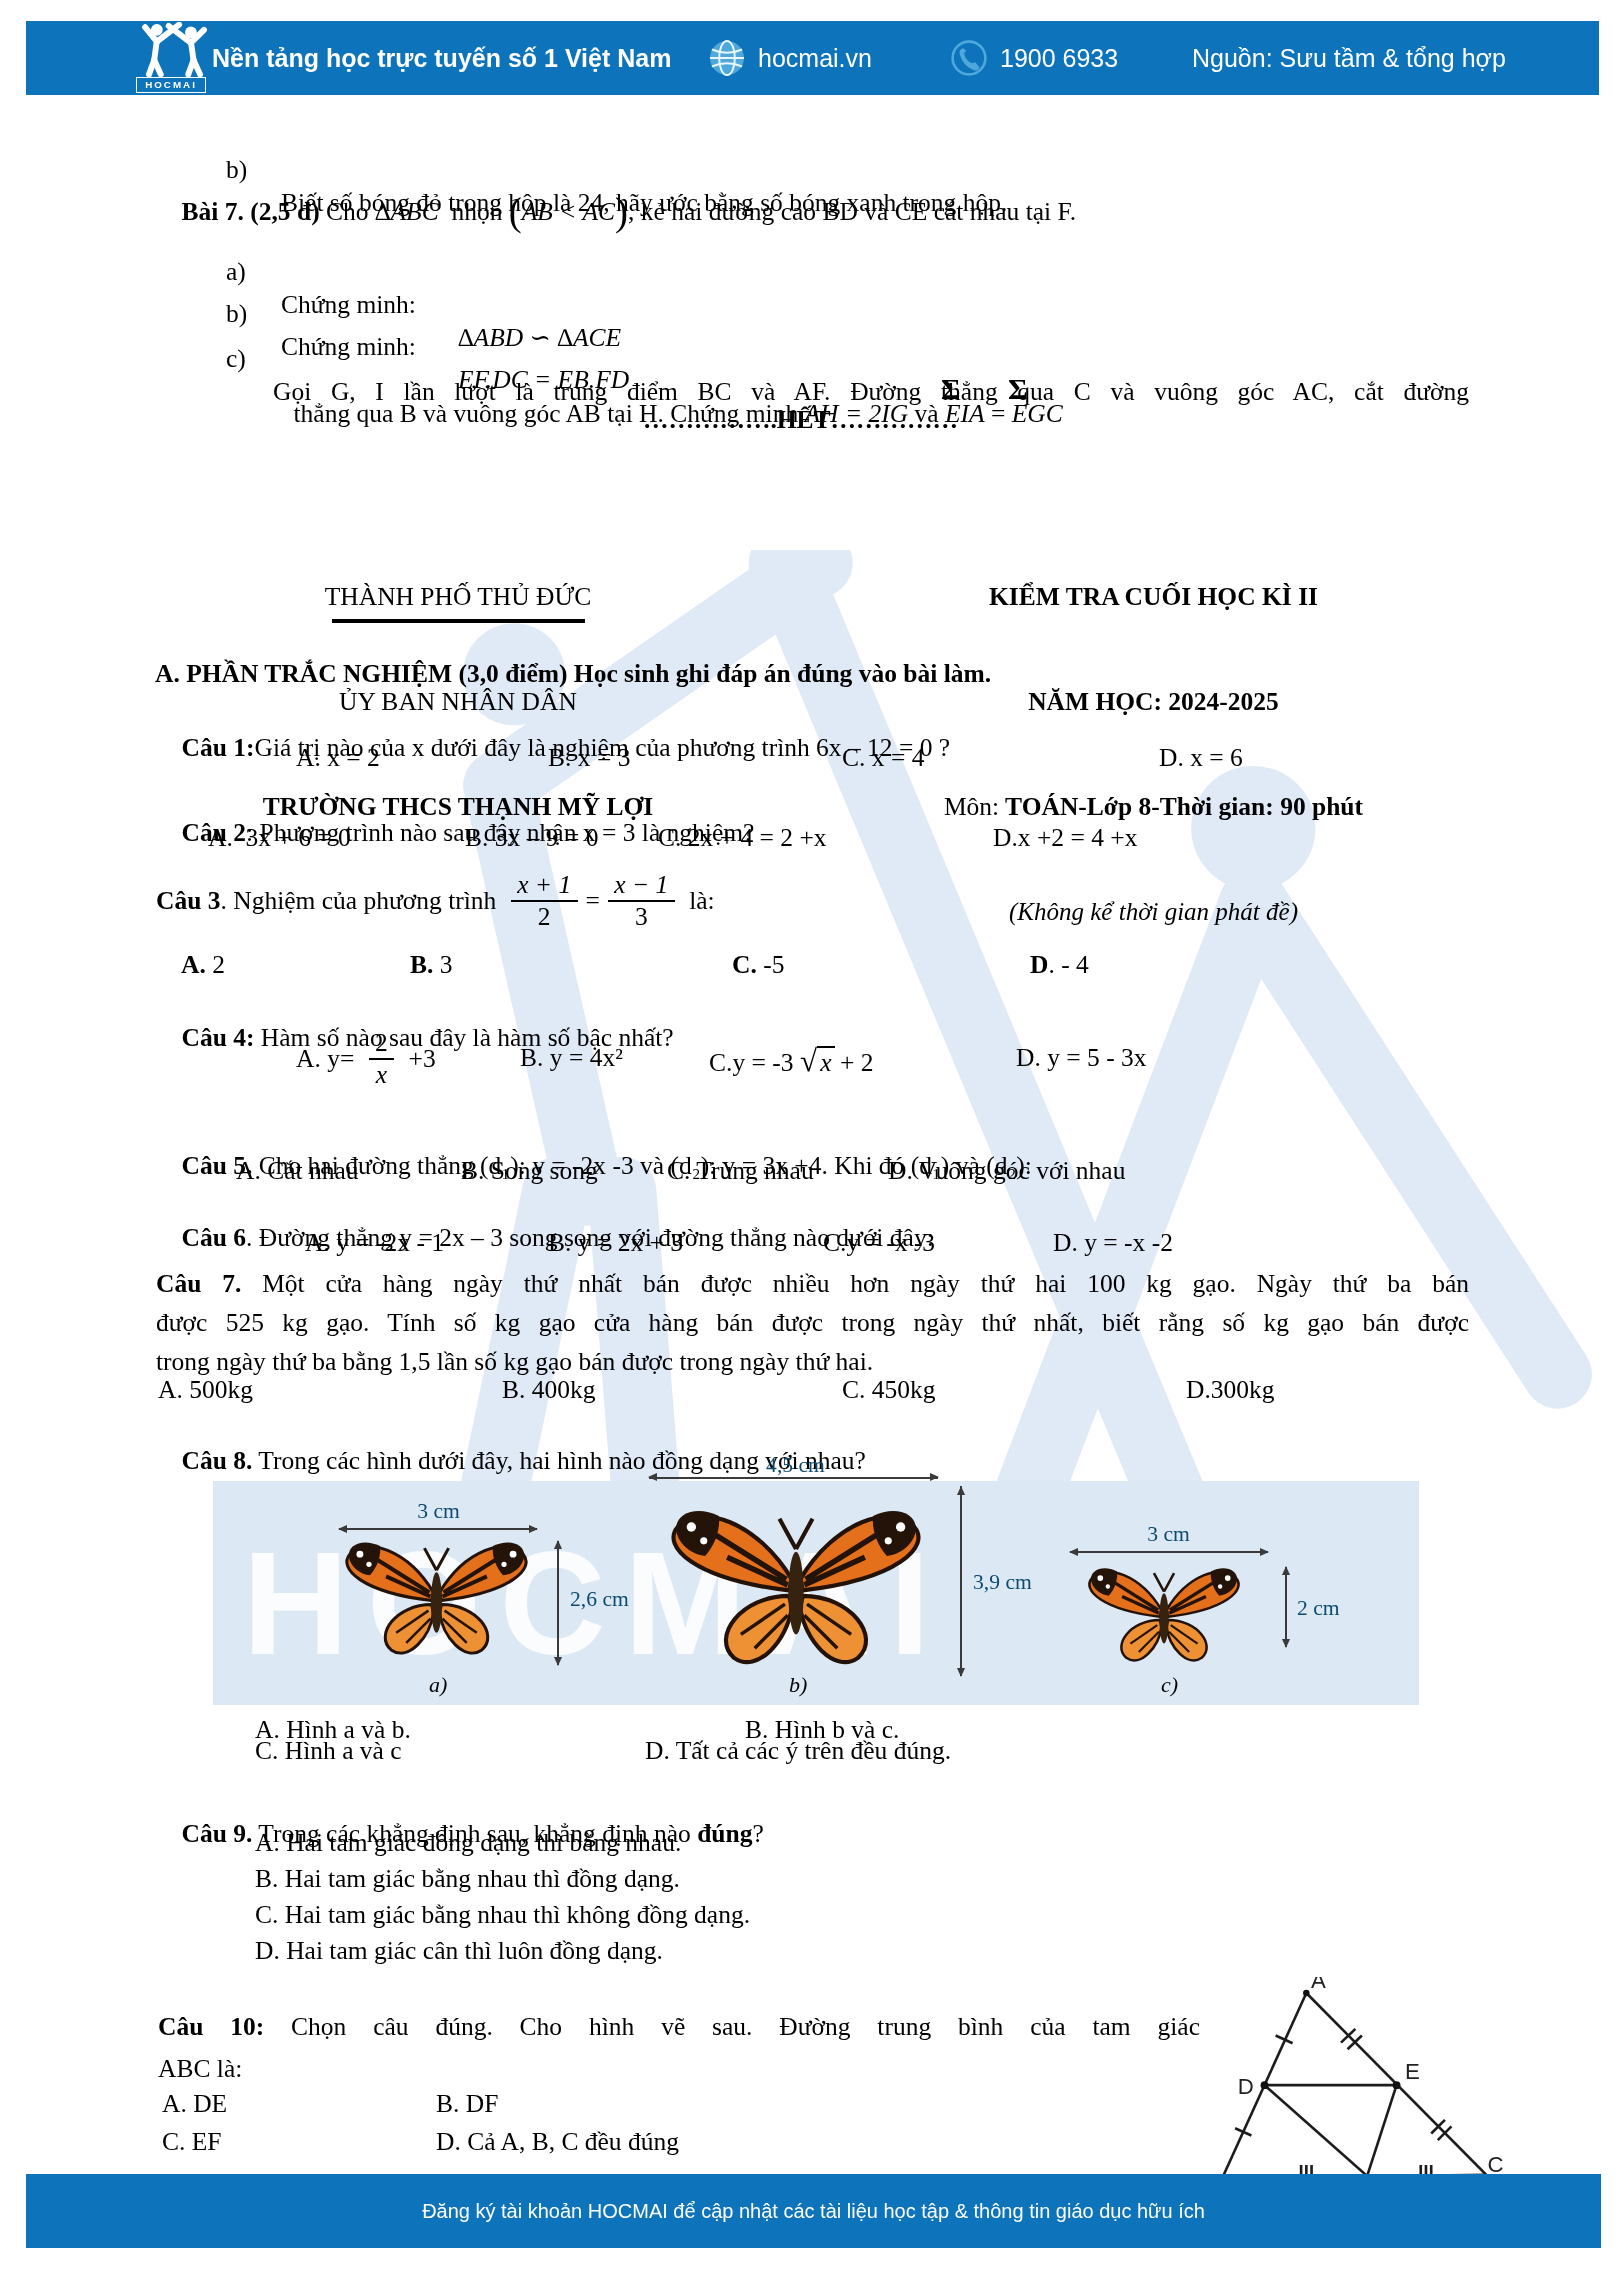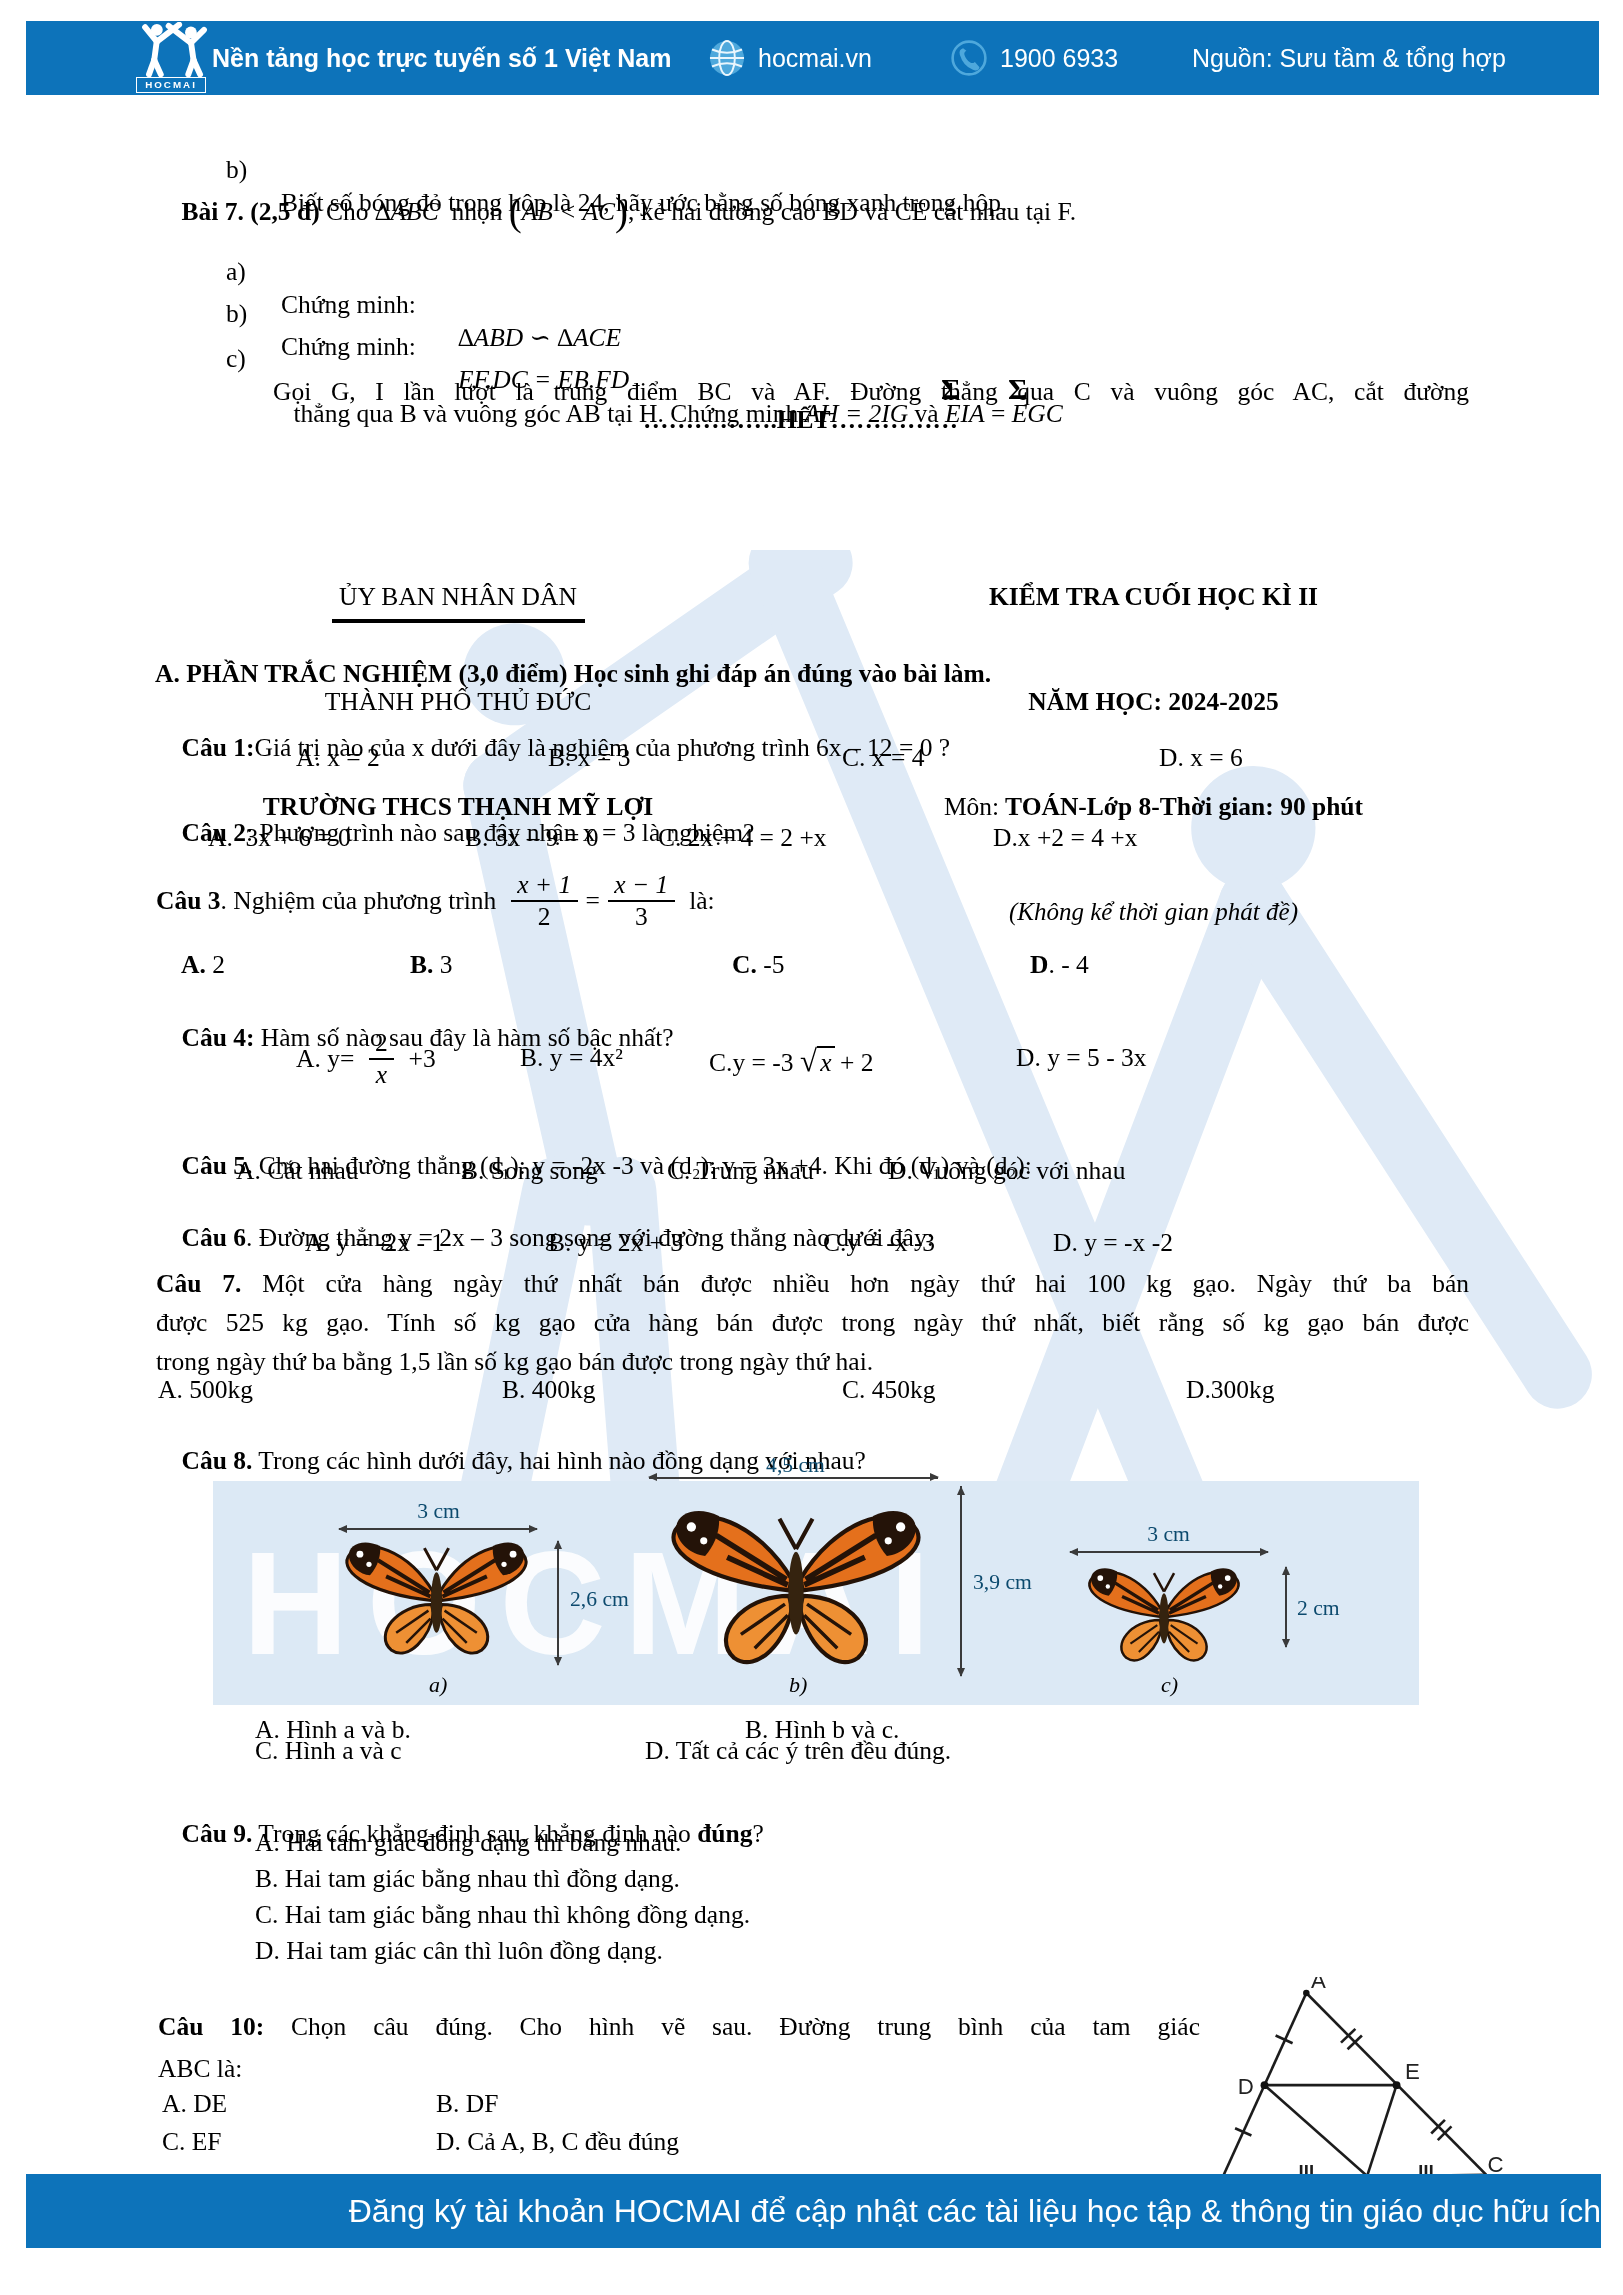--- a/index.html
+++ b/index.html
@@ -13,22 +13,22 @@
   .ctr{text-align:center}
 
   
   .topbar{position:absolute;left:26px;top:21px;width:1573px;height:74px;background:#0d73ba;z-index:6;
           font-family:"Liberation Sans",sans-serif;color:#fff}
   .topbar .titem{position:absolute;top:50%;transform:translateY(-50%);font-size:25px}
   .logoicon{position:absolute;left:111px;top:1.3px}
   .logobox{position:absolute;left:110px;top:56px;width:68px;height:14.4px;border:1.3px solid #fff;
            font:bold 9.8px "Liberation Sans",sans-serif;letter-spacing:2px;text-align:center;line-height:14.4px;color:#fff}
   .botbar{position:absolute;left:26px;top:2174px;width:1575px;height:74px;background:#0d73ba;z-index:6;
-          display:flex;align-items:center;justify-content:flex-end;
-          font-family:"Liberation Sans",sans-serif;color:#fff;font-size:32px}
+          display:flex;align-items:center;justify-content:center;
+          font-family:"Liberation Sans",sans-serif;color:#fff;font-size:20px}
 
   .wm{position:absolute;z-index:0}
 
   
   .optrow{position:absolute;left:0;width:1623px;height:35px;z-index:2}
   .optrow>span{position:absolute;white-space:pre}
 
   
   .frac{display:inline-flex;flex-direction:column;align-items:center;vertical-align:middle;margin:0 7.9px;line-height:30px}
   .frac .n{padding:0 6.5px;border-bottom:2.6px solid #000}
@@ -161,22 +161,22 @@
     <span class="jus" style="position:absolute;left:273px;width:1196px;display:inline-block">Gọi G, I lần lượt là trung điểm BC và AF. Đường thẳng qua C và vuông góc AC, cắt đường</span>
   </div>
 
   <div class="ln" style="top:364px;left:268px">
     <span>thẳng qua B và vuông góc AB tại H. Chứng minh </span><span class="it">AH = 2IG</span><span> và </span><span class="ang"><span class="hat">Σ</span><span>EIA</span></span><span> = </span><span class="ang"><span class="hat">Σ</span><span>EGC</span></span>
   </div>
 
   <div class="ln b ctr" style="top:403px;left:144px;width:1313px">…………….HẾT……………</div>
 
   <div class="ln ctr" style="top:509px;left:157px;width:602px;line-height:35px">
+    <div>THÀNH PHỐ THỦ ĐỨC</div>
     <div>ỦY BAN NHÂN DÂN</div>
-    <div>THÀNH PHỐ THỦ ĐỨC</div>
     <div class="b">TRƯỜNG THCS THẠNH MỸ LỢI</div>
   </div>
   <div class="under"></div>
 
   <div class="ln ctr" style="top:509px;left:838px;width:631px;line-height:35px">
     <div class="b">KIỂM TRA CUỐI HỌC KÌ II</div>
     <div class="b">NĂM HỌC: 2024-2025</div>
     <div><span>Môn:</span><b> TOÁN-Lớp 8-Thời gian: 90 phút</b></div>
     <div class="i" style="font-size:25px">(Không kể thời gian phát đề)</div>
   </div>

